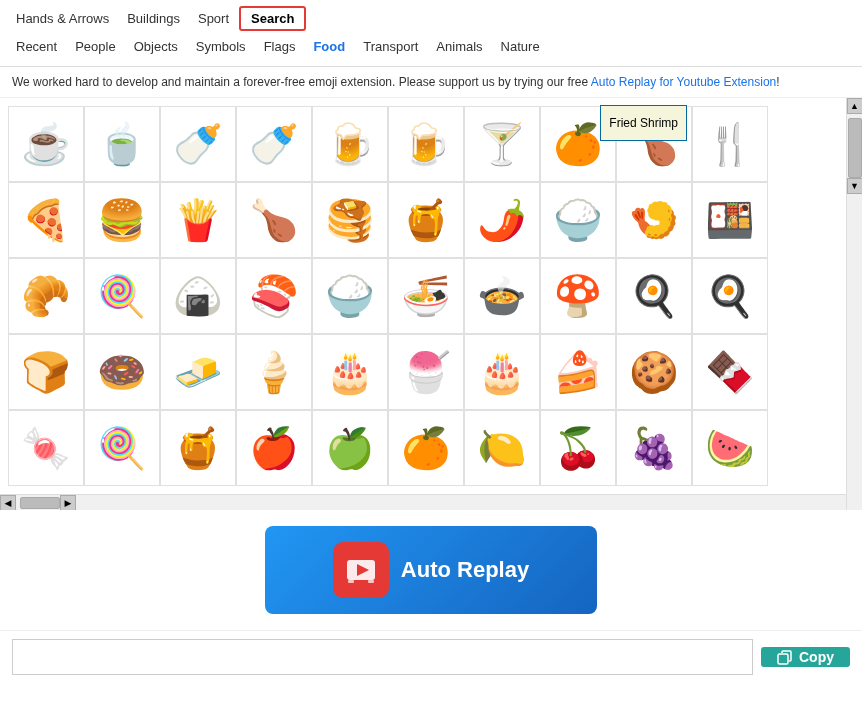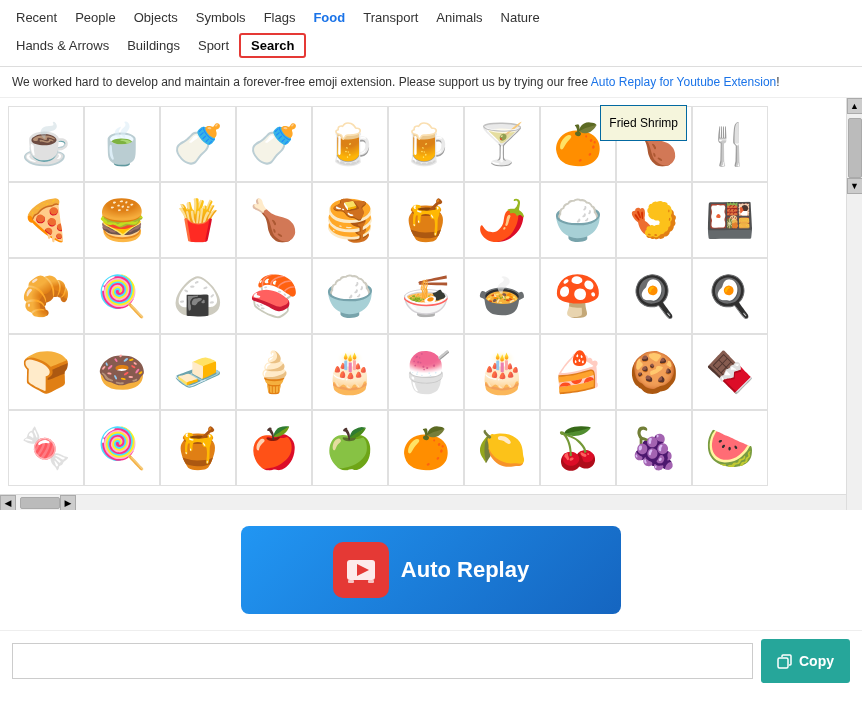--- a/index.html
+++ b/index.html
@@ -161,21 +161,21 @@
       height: 12px;
       background: #bbb;
       border: 1px solid #aaa;
       border-radius: 2px;
       margin-left: 4px;
     }
 
     .promo-banner {
       background: linear-gradient(135deg, #2196F3, #1565C0);
       margin: 8px auto;
-      width: 380px;
+      width: 332px;
       border-radius: 8px;
       padding: 16px 20px;
       display: flex;
       flex-direction: column;
       align-items: center;
       gap: 8px;
     }
 
     .promo-banner-top {
       display: flex;
@@ -223,56 +223,56 @@
       padding: 4px 8px;
       font-size: 13px;
       outline: none;
     }
 
     .copy-btn {
       background: #26a69a;
       color: white;
       border: none;
       padding: 8px 16px;
-      height: 44px;
+      height: 20px;
       cursor: pointer;
       font-size: 14px;
       font-weight: bold;
       border-radius: 3px;
       display: flex;
       align-items: center;
       gap: 6px;
     }
 
     .promo-section {
       display: flex;
       justify-content: center;
       padding: 8px 0;
     }
   </style>
 </head>
 <body>
 
 <div class="nav-bar">
+  <div class="nav-row">
+    <a class="nav-item">Hands &amp; Arrows</a>
+    <a class="nav-item">Buildings</a>
+    <a class="nav-item">Sport</a>
+    <a class="nav-item search-btn">Search</a>
+  </div>
   <div class="nav-row">
     <a class="nav-item">Recent</a>
     <a class="nav-item">People</a>
     <a class="nav-item">Objects</a>
     <a class="nav-item">Symbols</a>
     <a class="nav-item">Flags</a>
     <a class="nav-item active">Food</a>
     <a class="nav-item">Transport</a>
     <a class="nav-item">Animals</a>
     <a class="nav-item">Nature</a>
-  </div>
-  <div class="nav-row">
-    <a class="nav-item">Hands &amp; Arrows</a>
-    <a class="nav-item">Buildings</a>
-    <a class="nav-item">Sport</a>
-    <a class="nav-item search-btn">Search</a>
   </div>
 </div>
 
 <div class="promo-bar">
   <span>We worked hard to develop and maintain a forever-free emoji extension. Please support us by trying our free </span><a href="#">Auto Replay for Youtube Extension</a><span>!</span>
 </div>
 
 <div class="emoji-section">
   <div class="emoji-grid-container">
     <div class="emoji-grid">

